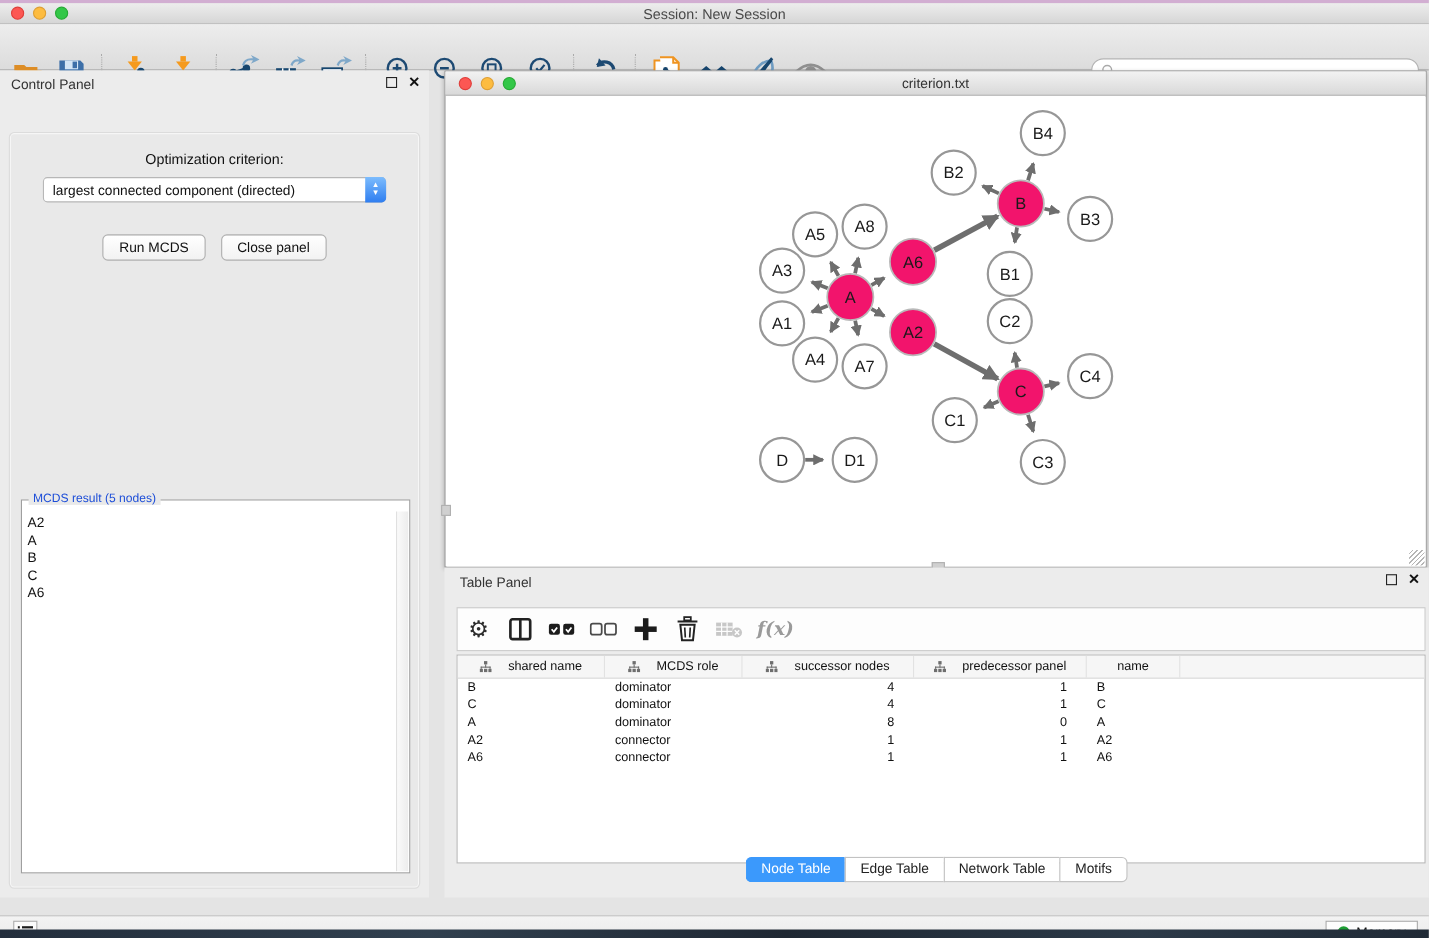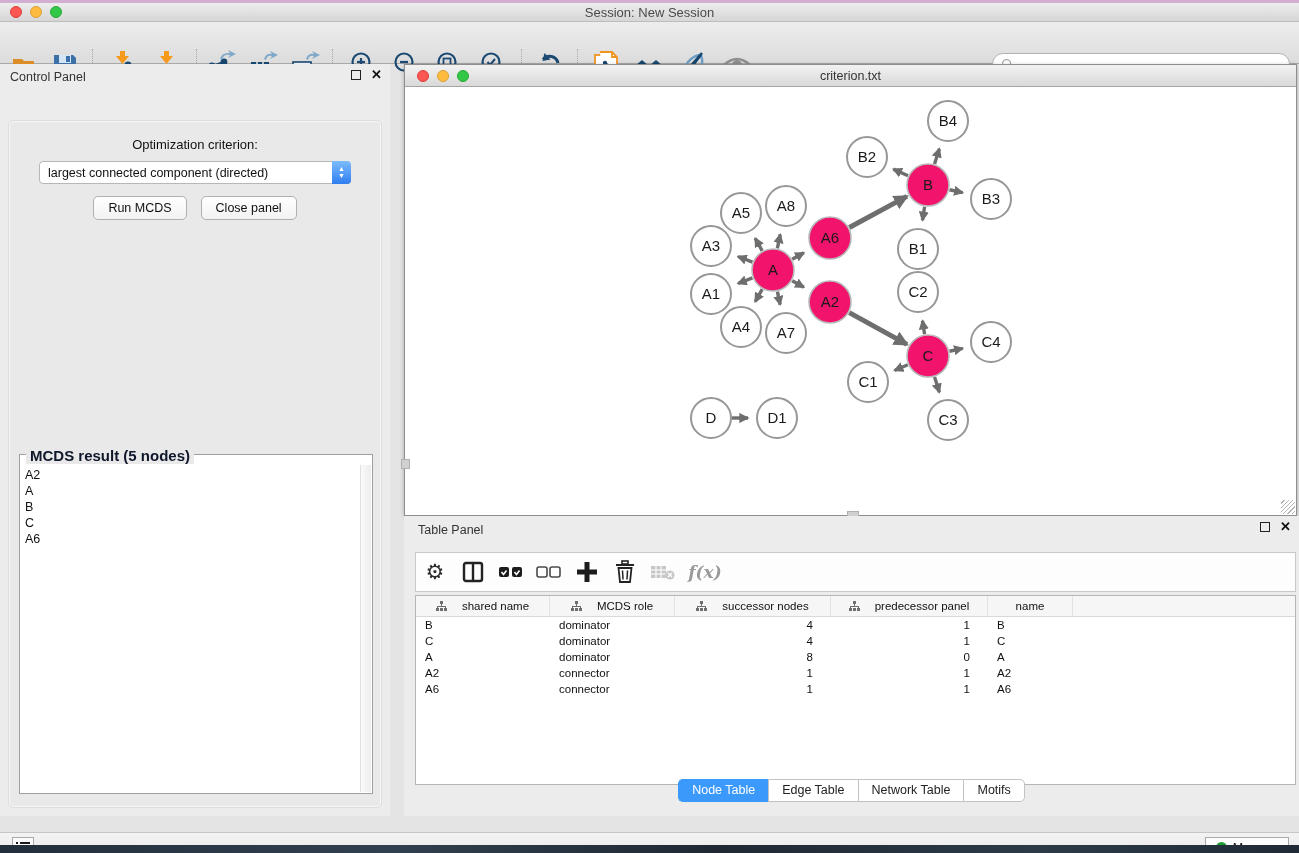--- a/index.html
+++ b/index.html
@@ -44,26 +44,26 @@
   .cp-tab.active { background:#3b99fc; color:#fff; border-color:#3b99fc; }
   .cp-content { position:absolute; left:8px; top:56px; width:374px; height:688px;
     background:#e9e9e9; border:1px solid #dcdcdc; border-radius:5px; box-shadow:0 0 0 1px #f6f6f6 inset; }
   .opt-label { text-align:center; margin-top:16px; font-size:13px; color:#111; }
   .select-wrap { margin:9px auto 0; width:312px; height:23px; background:#fff; border:1px solid #b7b7b7; border-radius:4px;
     display:flex; align-items:center; position:relative; }
   .select-wrap .sel-text { flex:1; padding-left:8px; font-size:12.5px; color:#111; white-space:nowrap; }
   .sel-stepper { width:19px; height:23px; margin-right:-1px; border-radius:0 4px 4px 0;
     background:linear-gradient(#7cbcfd,#2f7ef0); display:flex; flex-direction:column; align-items:center; justify-content:center; gap:1px; }
   .sel-stepper span { color:#fff; font-size:7px; line-height:6px; }
-  .cp-buttons { display:flex; justify-content:center; gap:14px; margin-top:12px; }
+  .cp-buttons { display:flex; justify-content:center; gap:14px; margin-top:29px; }
   .cp-btn { background:linear-gradient(#ffffff,#f2f2f2); border:1px solid #b0b0b0; border-radius:5px;
     font-size:12.5px; padding:4px 14px; color:#111; font-family:"Liberation Sans",sans-serif; }
   .result-box { position:absolute; left:10px; top:333px; width:354px; height:340px;
     border:1px solid #9f9f9f; background:#fff; }
-  .result-legend { position:absolute; left:6px; top:-8px; background:#e9e9e9; padding:0 4px; font-size:15px; color:#0f172a;font-weight:bold; }
+  .result-legend { position:absolute; left:6px; top:-8px; background:#e9e9e9; padding:0 4px; font-size:11px; color:#1d4ed8; }
   .result-list { position:absolute; left:1px; top:10px; right:12px; bottom:1px; padding:2px 4px; overflow:hidden; }
   .result-item { font-size:12.5px; line-height:16px; color:#111; }
   .result-scroll { position:absolute; right:1px; top:10px; width:11px; bottom:1px; background:linear-gradient(90deg,#fafafa,#ededed); border-left:1px solid #e0e0e0; }
 
   
   .net-window { position:absolute; left:404px; top:64px; width:893px; height:452px;
     border:1px solid #8e8e8e; background:#fff; box-shadow:0 1px 4px rgba(0,0,0,.25); }
   .net-titlebar { position:absolute; left:0; top:0; width:100%; height:22px;
     background:linear-gradient(#f2f2f2,#d9d9d9); border-bottom:1px solid #a5a5a5;
     display:flex; align-items:center; justify-content:center; }

